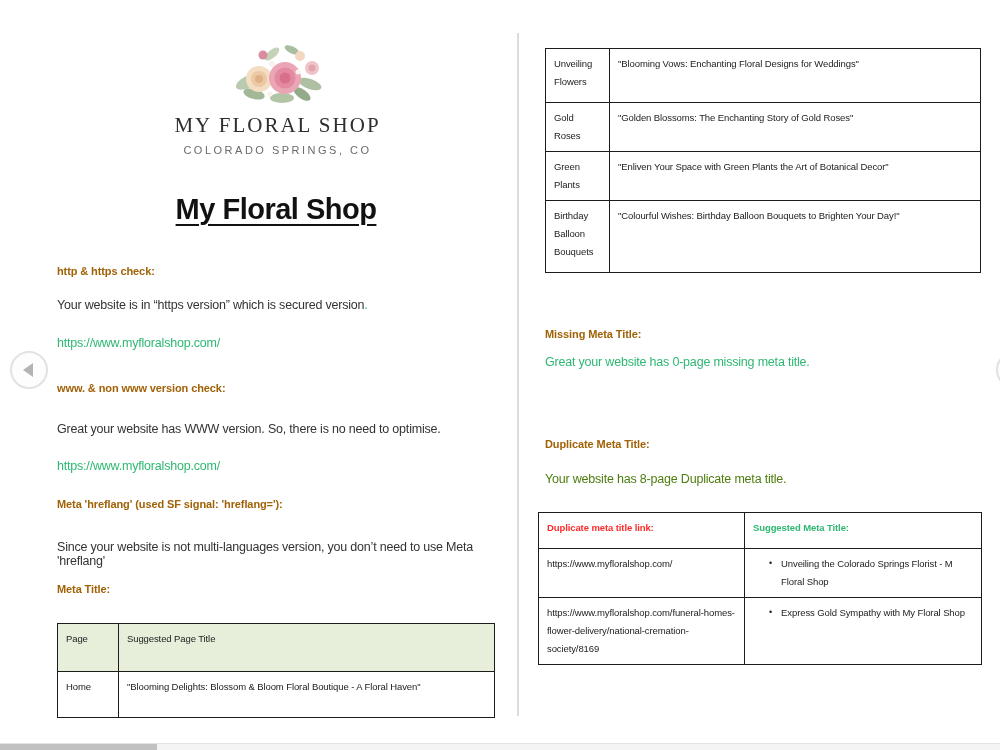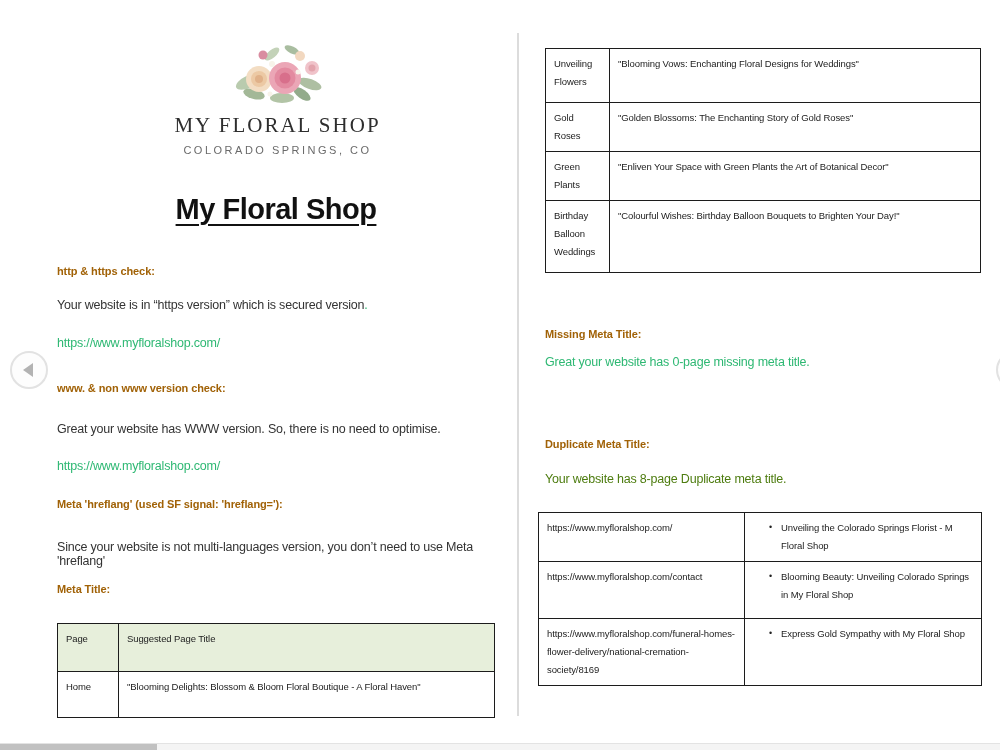--- a/index.html
+++ b/index.html
@@ -138,58 +138,53 @@
         </tr>
         <tr style="height:36px">
           <td>Gold Roses</td>
           <td>"Golden Blossoms: The Enchanting Story of Gold Roses"</td>
         </tr>
         <tr style="height:37px">
           <td>Green Plants</td>
           <td>"Enliven Your Space with Green Plants the Art of Botanical Decor"</td>
         </tr>
         <tr style="height:72px">
-          <td>Birthday Balloon Weddings</td>
+          <td>Birthday Balloon Bouquets</td>
           <td>"Colourful Wishes: Birthday Balloon Bouquets to Brighten Your Day!"</td>
         </tr>
       </tbody>
         </table>
     </div>
 
     <div class="abs h-blue" style="left:545px; top:328px;">Missing Meta Title:</div>
     <div class="abs body-text green" style="left:545px; top:355px; width:430px;">Great your website has 0-page missing meta title.</div>
 
     <div class="abs h-blue" style="left:545px; top:438px;">Duplicate Meta Title:</div>
     <div class="abs body-text red" style="left:545px; top:472px; width:430px;">Your website has 8-page Duplicate meta title.</div>
 
     <div class="abs" style="left:538px; top:512px; width:444px;">
       <table>
         <colgroup>
             <col style="width:206px">
             <col>
           </colgroup>
         <tbody>
+            <tr style="height:36px">
+          <th class="tbl-hdr-red">Duplicate meta title link:</th>
+          <th class="tbl-hdr-green">Suggested Meta Title:</th>
+        </tr>
         <tr style="height:39px">
           <td>https://www.myfloralshop.com/</td>
           <td>
             <div class="bullet-row">
               <span class="bullet-glyph">•</span>
               <span>Unveiling the Colorado Springs Florist - M Floral Shop</span>
             </div>
           </td>
         </tr>
-        <tr style="height:57px">
-          <td>https://www.myfloralshop.com/contact</td>
-          <td>
-            <div class="bullet-row">
-              <span class="bullet-glyph">•</span>
-              <span>Blooming Beauty: Unveiling Colorado Springs in My Floral Shop</span>
-            </div>
-          </td>
-        </tr>
         <tr style="height:55px">
           <td style="word-wrap:break-word;">https://www.myfloralshop.com/funeral-homes-flower-delivery/national-cremation-society/8169</td>
           <td>
             <div class="bullet-row">
               <span class="bullet-glyph">•</span>
               <span>Express Gold Sympathy with My Floral Shop</span>
             </div>
           </td>
         </tr>
       </tbody>

